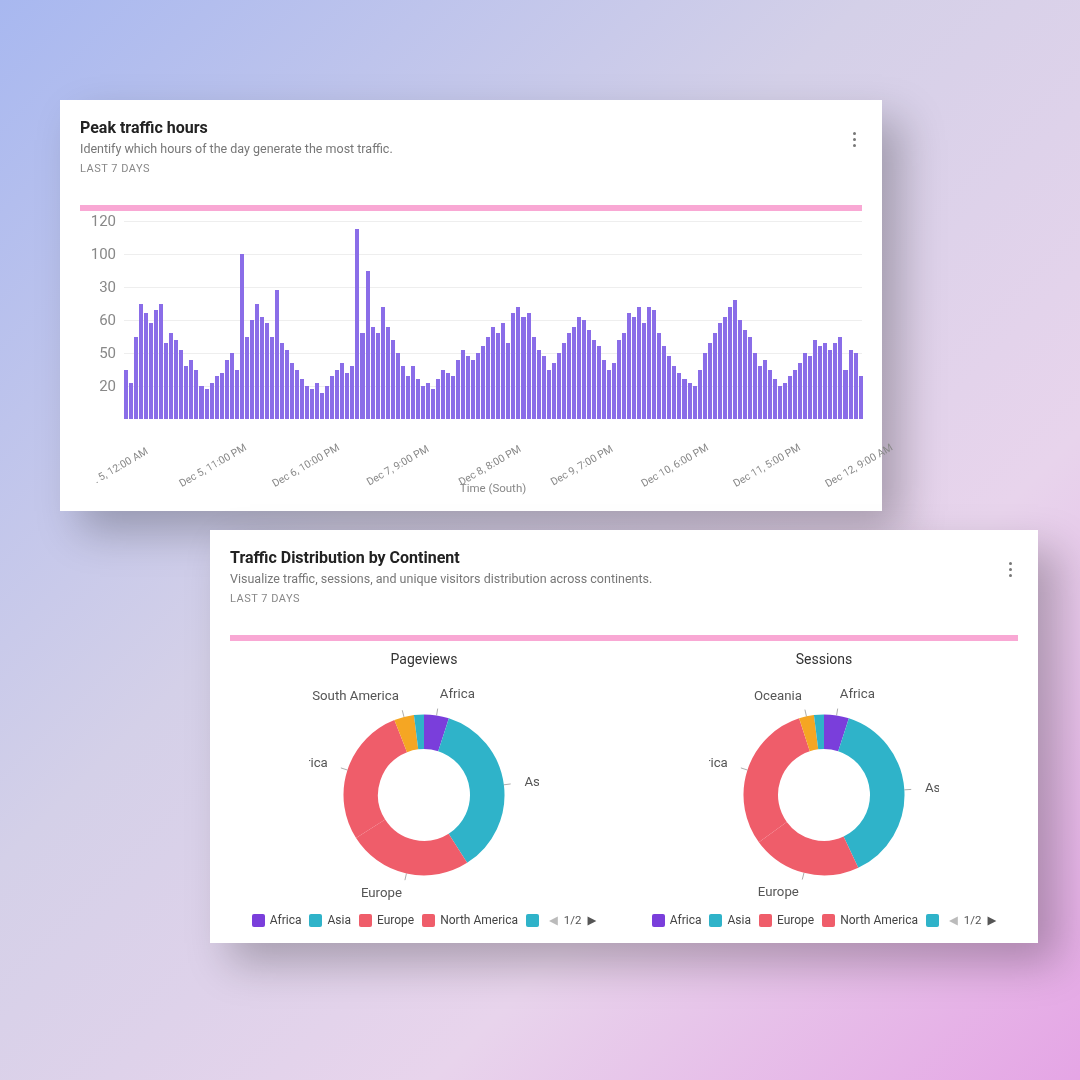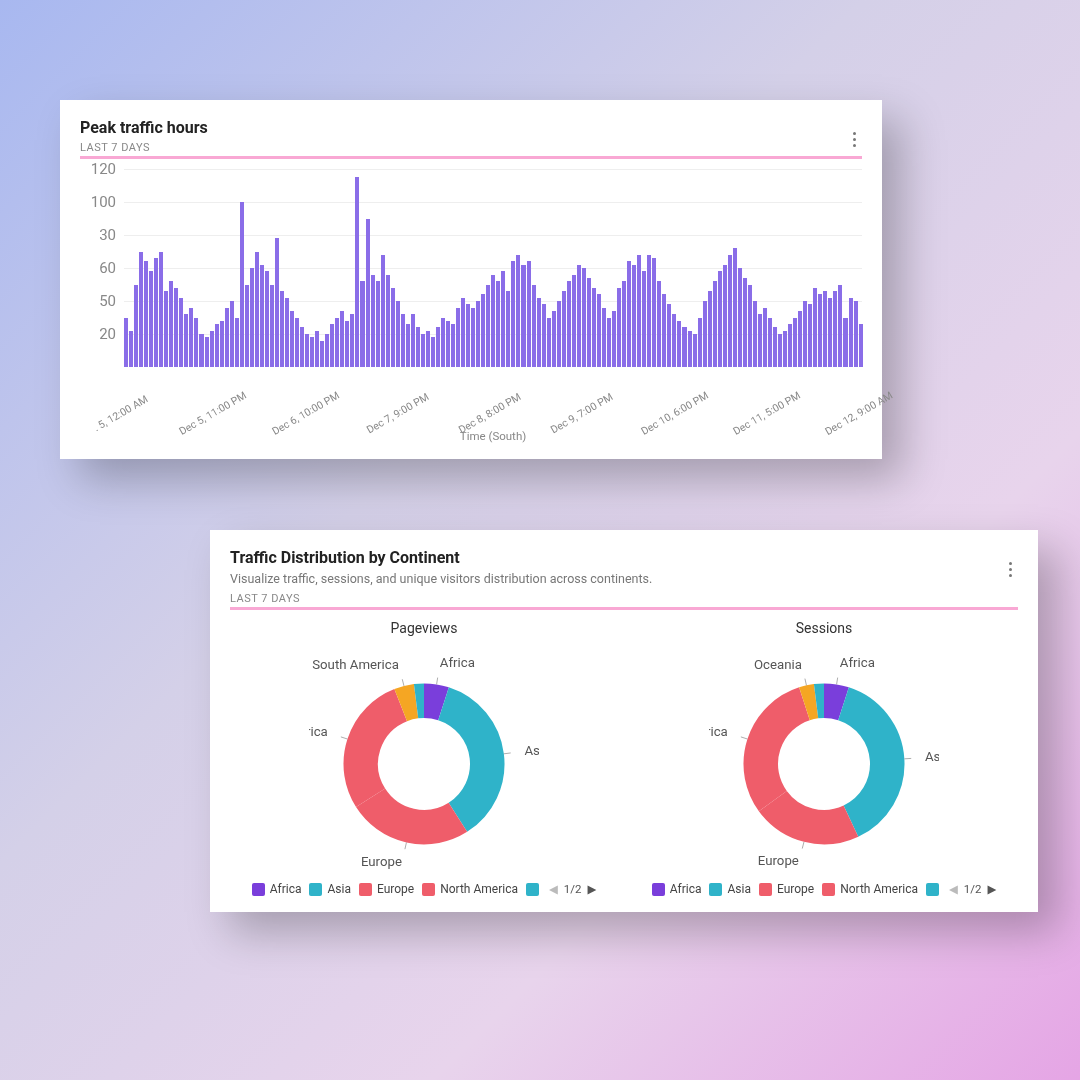--- a/index.html
+++ b/index.html
@@ -1,20 +1,20 @@
 <!DOCTYPE html>
 <html><head>
 <meta charset="utf-8">
 <style>
 *{box-sizing:border-box;margin:0;padding:0;font-family:-apple-system,BlinkMacSystemFont,"Segoe UI",Roboto,sans-serif}
 body{width:1080px;height:1080px;background:linear-gradient(135deg,#a8b8f0 0%,#d4d0e8 40%,#e8d4ec 70%,#e5a5e5 100%);position:relative;overflow:hidden}
 .card{background:#fff;position:absolute;box-shadow:20px 20px 40px rgba(0,0,0,.25)}
 .card1{left:60px;top:100px;width:822px;padding:18px 20px 20px}
 .card2{left:210px;top:530px;width:828px;padding:18px 20px 16px}
-.card-head{position:relative;border-bottom:3px solid #f9a8d4;padding-bottom:2px;margin-bottom:10px}
+.card-head{position:relative;border-bottom:6px solid #f9a8d4;padding-bottom:30px;margin-bottom:10px}
 .card-title{font-size:16px;font-weight:700;color:#222;margin-bottom:4px}
 .card-sub{font-size:12.5px;color:#777;margin-bottom:6px}
 .card-span{font-size:11px;color:#888;letter-spacing:.5px}
 .more{position:absolute;right:0;top:8px;display:flex;flex-direction:column;gap:3px;padding:6px;cursor:pointer}
 .more span{width:3px;height:3px;background:#777;border-radius:50%}
 .bar-wrap{position:relative;height:270px;padding-left:44px;padding-bottom:72px}
 .yaxis{position:absolute;left:0;top:0;height:198px;width:40px}
 .ytick{position:absolute;right:4px;font-size:15px;color:#888;transform:translateY(-50%)}
 .grid{position:absolute;left:44px;right:0;height:1px;background:#eee}
 .bars{position:absolute;left:44px;right:0;bottom:72px;height:198px;display:flex;align-items:flex-end;gap:1px}
@@ -32,20 +32,21 @@
 .sw{width:13px;height:13px;border-radius:2px}
 .pager{display:inline-flex;align-items:center;gap:6px;font-size:11.5px;color:#555;margin-left:2px}
 .pager-disabled{color:#bbb}
 </style>
 </head>
 <body>
 
 <div class="card card1">
   <div class="card-head">
     <div class="card-title">Peak traffic hours</div>
+    <div class="card-sub">Identify which hours of the day generate the most traffic.</div>
     <div class="card-span">LAST 7 DAYS</div>
     <div class="more">
         <span></span>
         <span></span>
         <span></span>
       </div>
   </div>
   <div class="bar-wrap">
     <div class="yaxis" id="yaxis">
         <div class="ytick" style="top: 165px;">20</div>

